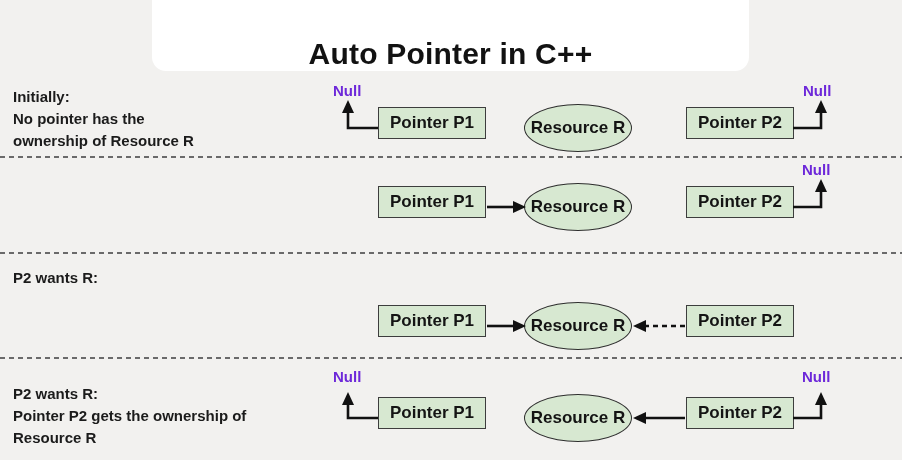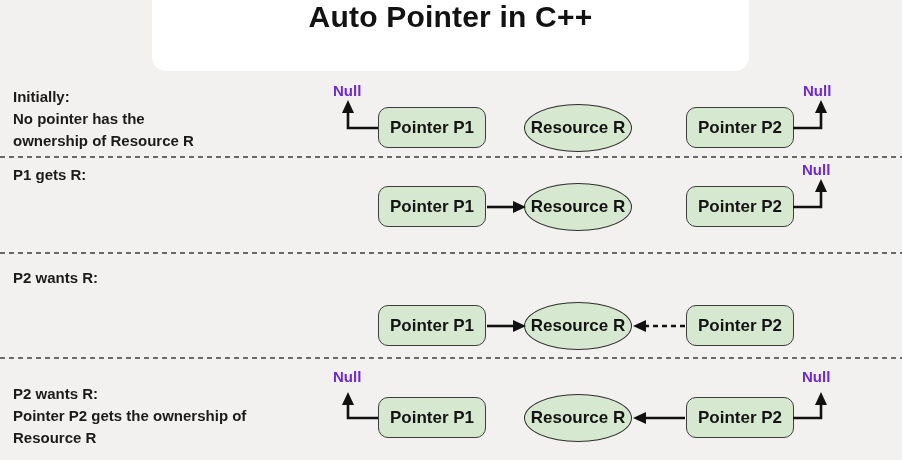--- a/index.html
+++ b/index.html
@@ -7,32 +7,32 @@
     --text:#1b1b1b; --sep:#6a6a6a; --arrow:#111111;
   }
   html,body{margin:0;padding:0;background:#e8e8e8;}
   .page{
     position:relative; width:902px; height:460px; background:var(--bg);
     overflow:hidden; font-family:"Liberation Sans", sans-serif; color:var(--text);
   }
   .title-panel{
     position:absolute; left:152px; top:0; width:597px; height:71px;
     background:var(--panel); border-radius:0 0 14px 14px;
-    display:flex; align-items:flex-start; justify-content:center;
+    display:flex; align-items:flex-end; justify-content:center;
   }
   .title-text{ font-size:30px; font-weight:bold; color:#121212; letter-spacing:0.2px; }
   .caption{ position:absolute; left:13px; width:352px; font-weight:bold;
     font-size:15px; line-height:22px; color:var(--text); }
   .caption .body{ white-space:pre-line; }
   .node{
     position:absolute; box-sizing:border-box; display:flex; align-items:center;
     justify-content:center; font-weight:bold; font-size:17px; color:#141414;
     background:var(--node-fill); border:1.6px solid var(--node-border);
   }
-  .box{ width:108px; height:41px;border-radius:10px; }
+  .box{ width:108px; height:32px; }
   .ellipse{ width:108px; height:48px; border-radius:50%; border-color:#2e2e2e; }
   .null-label{ position:absolute; font-weight:bold; font-size:15px; color:#6d28d9; }
   .separator{
     position:absolute; left:0; width:902px; height:2px;
     background:repeating-linear-gradient(90deg, var(--sep) 0 5px, transparent 5px 9px);
   }
   svg.arrows{ position:absolute; left:0; top:0; pointer-events:none; }
   svg.arrows polyline, svg.arrows line{ stroke:var(--arrow); stroke-width:2.6; fill:none; }
   svg.arrows polygon{ fill:var(--arrow); stroke:none; }
   svg.arrows .dashed{ stroke-dasharray:5 4; }
@@ -45,21 +45,20 @@
   <div class="title-panel">
     <div class="title-text">Auto Pointer in C++</div>
   </div>
 
   <div class="caption" style="top:86px;">
     <div class="heading">Initially:</div>
     <div class="body">No pointer has the
 ownership of Resource R</div>
   </div>
   <div class="caption" style="top:164px;">
-    <div class="heading">P1 gets R:</div>
   </div>
   <div class="caption" style="top:267px;">
     <div class="heading">P2 wants R:</div>
   </div>
   <div class="caption" style="top:383px;">
     <div class="heading">P2 wants R:</div>
     <div class="body">Pointer P2 gets the ownership of
 Resource R</div>
   </div>
 

